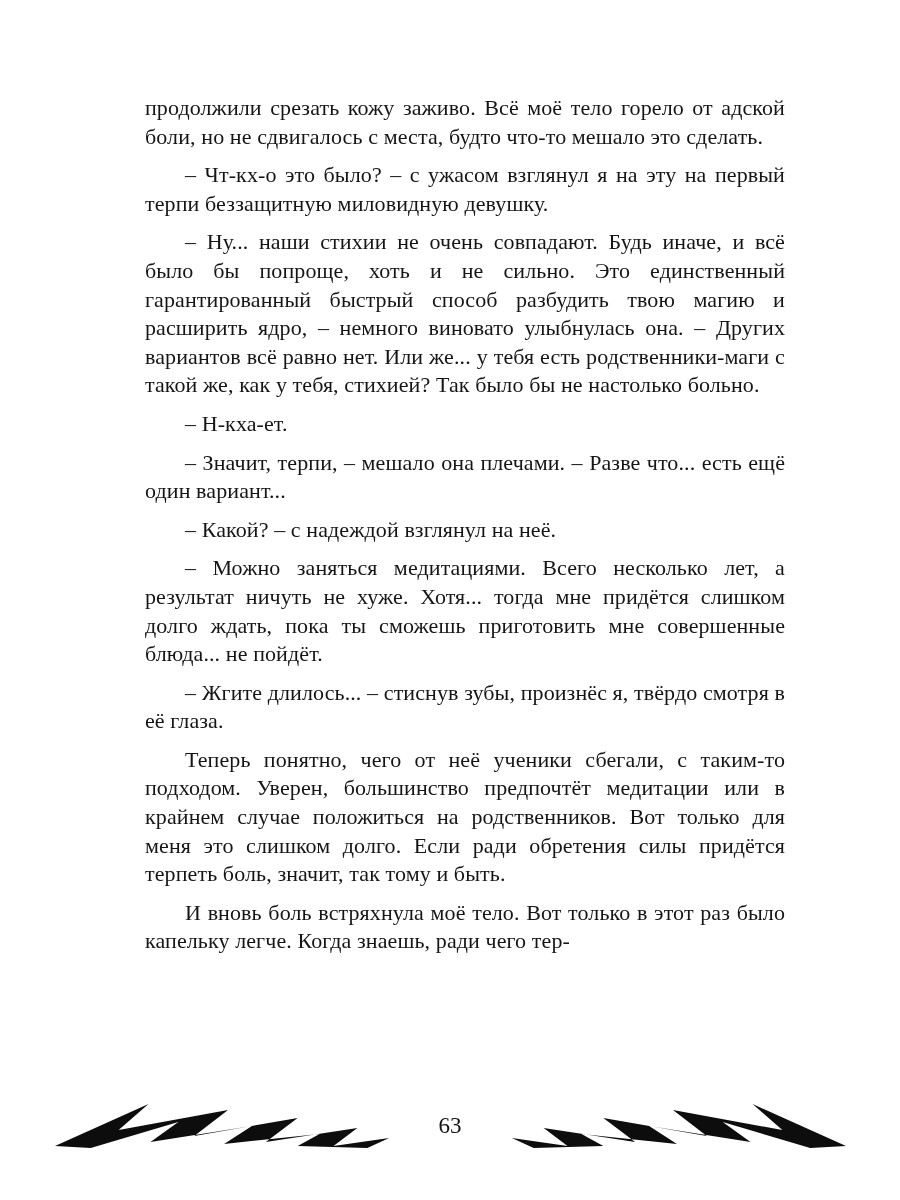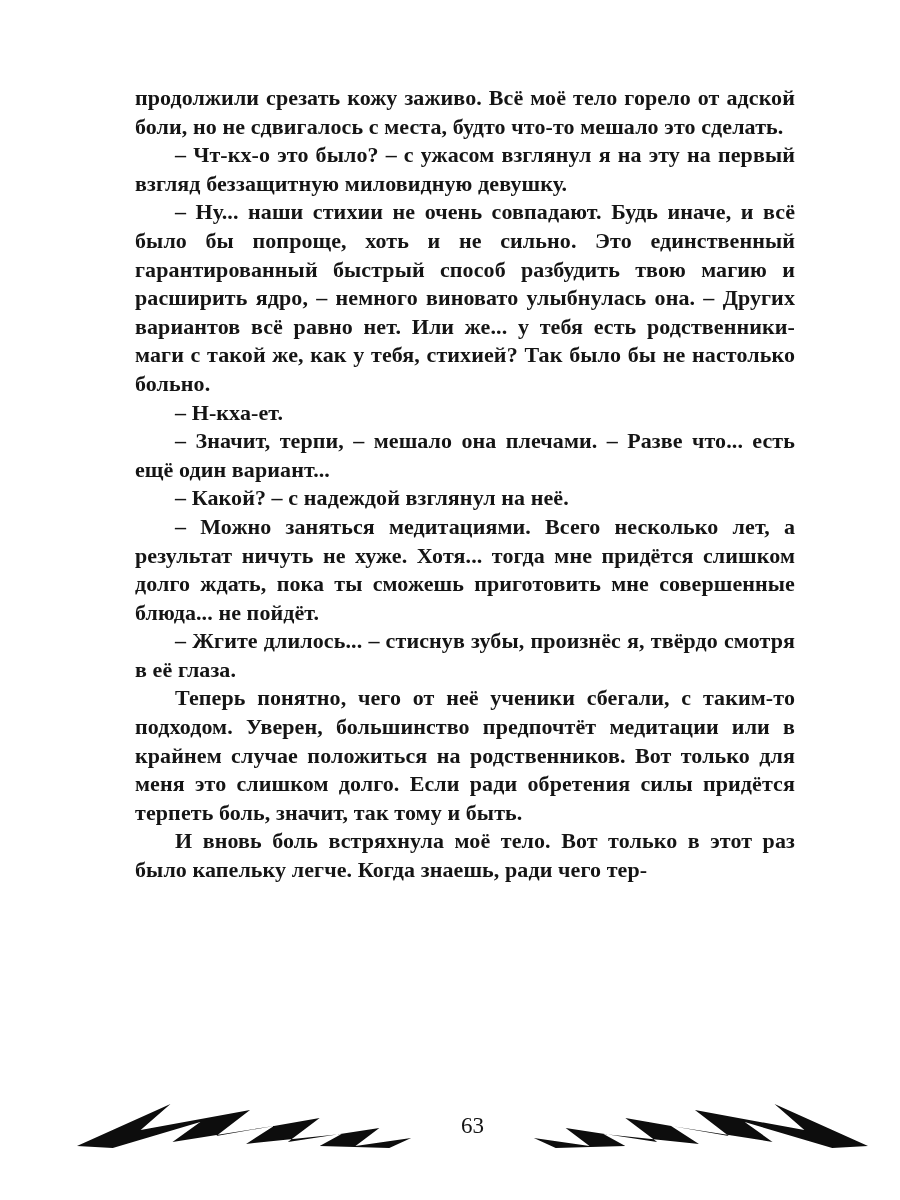--- a/index.html
+++ b/index.html
@@ -21,36 +21,35 @@
     position: absolute;
     top: 84px;
     left: 135px;
     width: 660px;
     font-size: 22px;
     line-height: 28.6px;
     letter-spacing: 0.1px;
     text-align: justify;
   }
   .text-block p {
-    margin: 0;
+    margin: 10px;
     padding: 0;
     text-indent: 40px;
-    font-weight: bold;
   }
   .text-block p.no-indent {
     text-indent: 0;
   }
   .footer {
     position: absolute;
     left: 30px;
     right: 30px;
     bottom: 52px;
     display: flex;
     align-items: center;
-    justify-content: flex-end;
+    justify-content: center;
     gap: 14px;
   }
   .orn {
     display: block;
     flex: 0 0 auto;
   }
   .orn.right {
     transform: scaleX(-1);
   }
   .page-number {
@@ -60,21 +59,21 @@
     padding: 0 4px;
   }
 </style>
 </head>
 <body>
 
 <div class="page">
 
   <div class="text-block">
     <p class="no-indent">продолжили срезать кожу заживо. Всё моё тело горело от адской боли, но не сдвигалось с места, будто что-то мешало это сделать.</p>
-    <p>– Чт-кх-о это было? – с ужасом взглянул я на эту на первый взгляд беззащитную миловидную девушку.</p>
+    <p>– Чт-кх-о это было? – с ужасом взглянул я на эту на первый терпи беззащитную миловидную девушку.</p>
     <p>– Ну... наши стихии не очень совпадают. Будь иначе, и всё было бы попроще, хоть и не сильно. Это единственный гарантированный быстрый способ разбудить твою магию и расширить ядро, – немного виновато улыбнулась она. – Других вариантов всё равно нет. Или же... у тебя есть родственники-маги с такой же, как у тебя, стихией? Так было бы не настолько больно.</p>
     <p>– Н-кха-ет.</p>
     <p>– Значит, терпи, – мешало она плечами. – Разве что... есть ещё один вариант...</p>
     <p>– Какой? – с надеждой взглянул на неё.</p>
     <p>– Можно заняться медитациями. Всего несколько лет, а результат ничуть не хуже. Хотя... тогда мне придётся слишком долго ждать, пока ты сможешь приготовить мне совершенные блюда... не пойдёт.</p>
     <p>– Жгите длилось... – стиснув зубы, произнёс я, твёрдо смотря в её глаза.</p>
     <p>Теперь понятно, чего от неё ученики сбегали, с таким-то подходом. Уверен, большинство предпочтёт медитации или в крайнем случае положиться на родственников. Вот только для меня это слишком долго. Если ради обретения силы придётся терпеть боль, значит, так тому и быть.</p>
     <p>И вновь боль встряхнула моё тело. Вот только в этот раз было капельку легче. Когда знаешь, ради чего тер-</p>
   </div>
 

